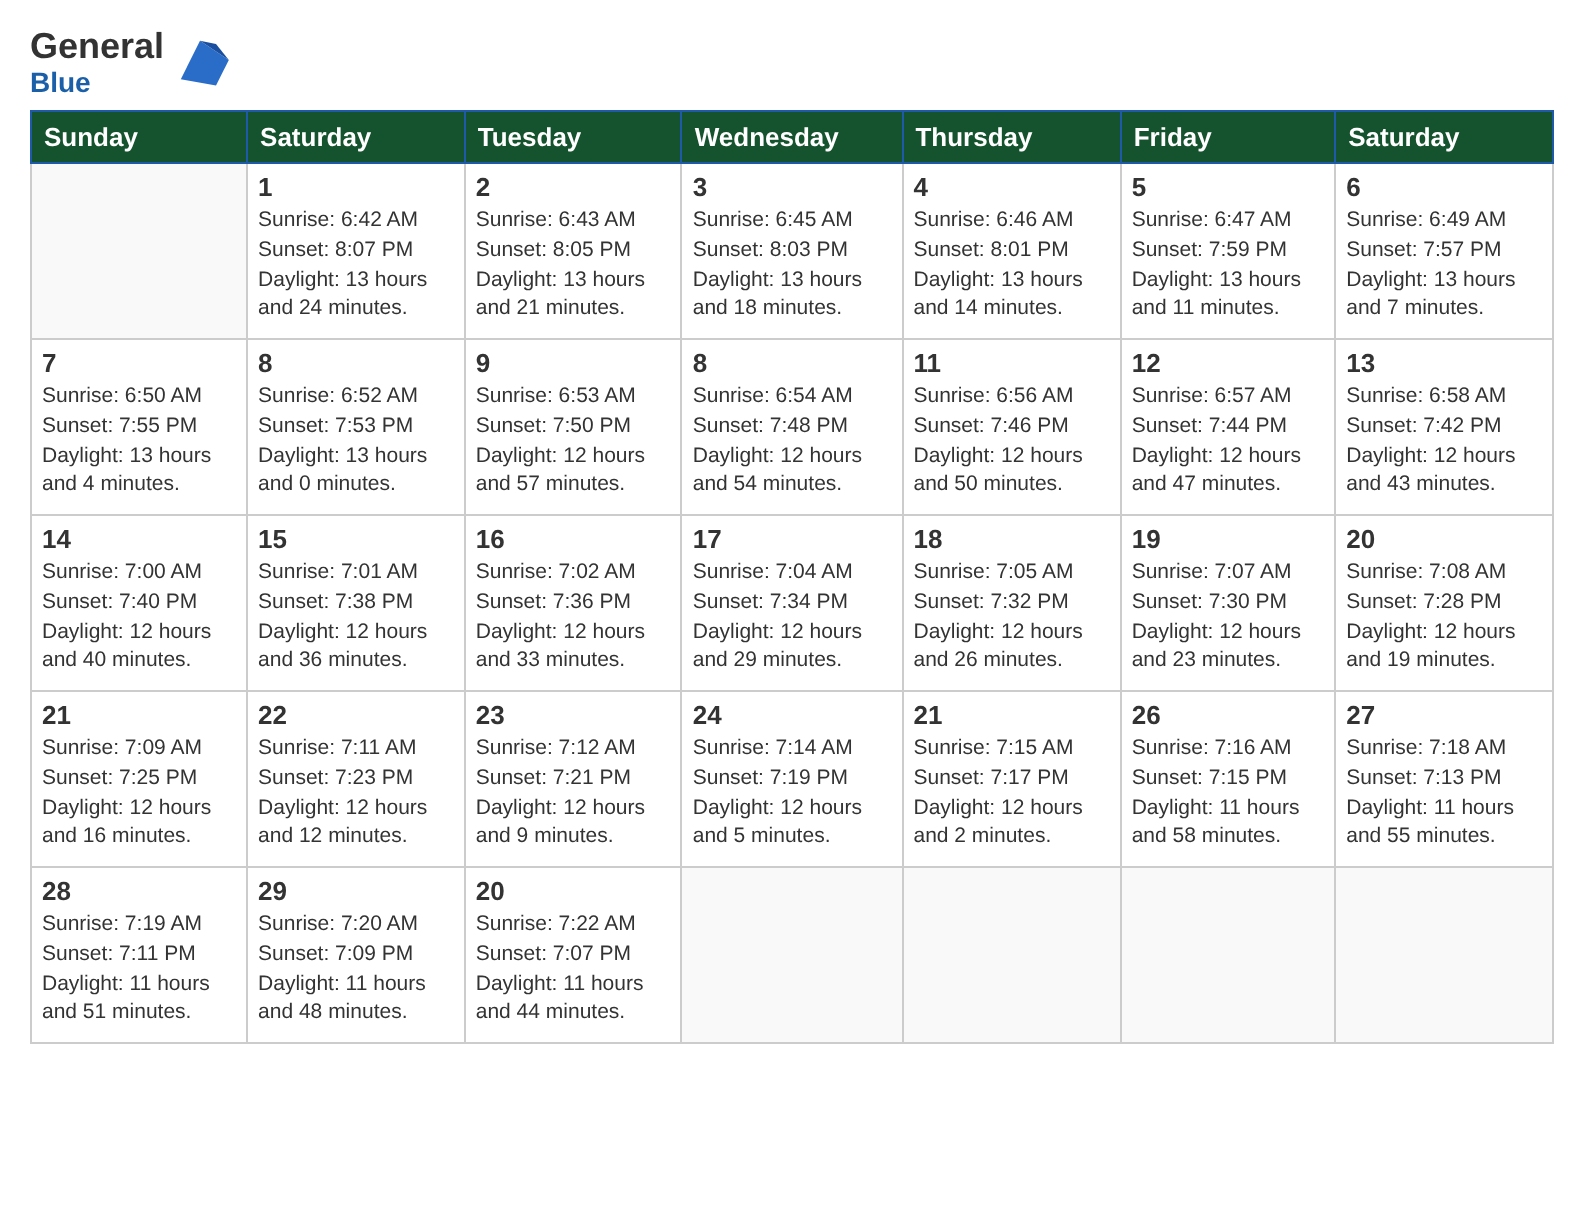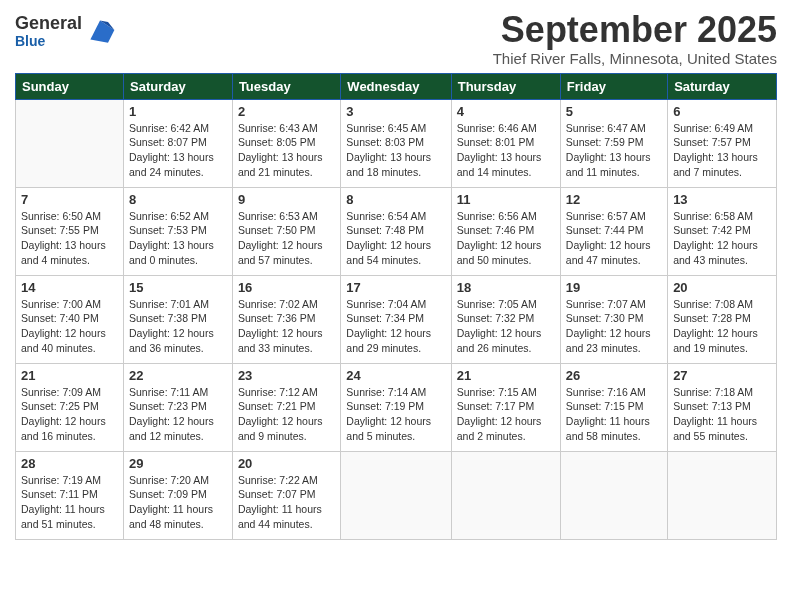--- a/index.html
+++ b/index.html
@@ -6,22 +6,22 @@
     body {
       font-family: Arial, sans-serif;
       background: #fff;
       width: 792px;
       min-height: 612px;
       padding: 10px 15px;
     }
     .header {
       display: flex;
       align-items: flex-start;
-      justify-content: space-between;
       margin-bottom: 6px;
+      flex-direction: column;
     }
     .logo {
       display: flex;
       align-items: center;
       margin-top: 4px;
     }
     .logo-text {
       display: flex;
       flex-direction: column;
       line-height: 1.1;
@@ -100,24 +100,20 @@
   <div class="logo">
     <div class="logo-text">
       <span class="logo-general">General</span>
       <span class="logo-blue">Blue</span>
     </div>
     <svg class="logo-icon" viewBox="0 0 40 40" xmlns="http://www.w3.org/2000/svg">
       <polygon points="8,32 20,8 38,20 30,36" fill="#2a6dc9"></polygon>
       <polygon points="20,8 38,20 30,10" fill="#1a4fa0"></polygon>
     </svg>
   </div>
-  <div class="title-block">
-    <div class="month-title">September 2025</div>
-    <div class="location">Thief River Falls, Minnesota, United States</div>
-  </div>
 </div>
 
 <table class="calendar">
   <thead>
     <tr>
     <th>Sunday</th>
         <th>Saturday</th>
         <th>Tuesday</th>
         <th>Wednesday</th>
         <th>Thursday</th>

